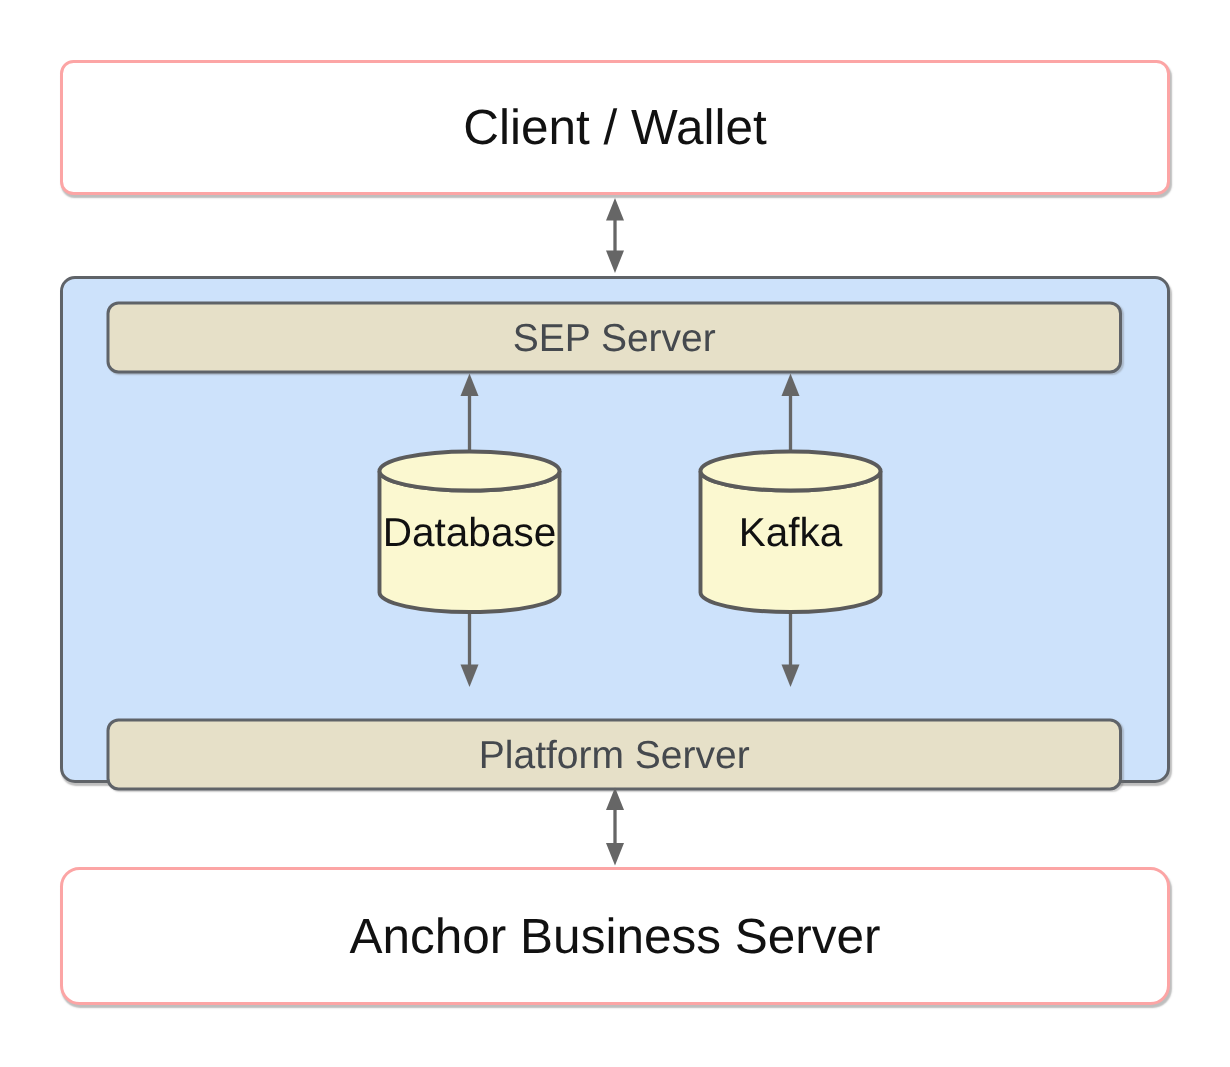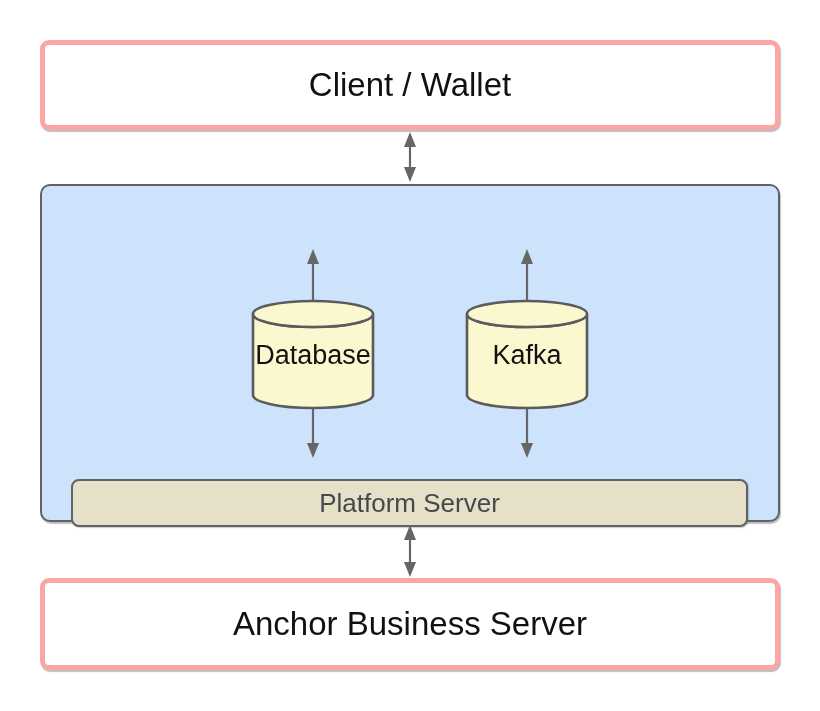--- a/index.html
+++ b/index.html
@@ -12,31 +12,31 @@
     position: relative;
     width: 820px;
     height: 711px;
     background: #ffffff;
     overflow: hidden;
   }
   .node {
     position: absolute;
     box-sizing: border-box;
     background: #ffffff;
-    border: 5px solid #fca5a5;
+    border: 2px solid #fca5a5;
     border-radius: 9px;
     display: flex;
     align-items: center;
     justify-content: center;
     font-size: 33px;
     color: #111111;
     box-shadow: 1px 2px 1px rgba(110,110,110,0.45);
   }
   #client-box  { left: 40px; top: 40px;  width: 740px; height: 90px; }
-  #anchor-box  { left: 40px; top: 578px; width: 740px; height: 92px; }
+  #anchor-box  { left: 40px; top: 578px; width: 740px; height: 92px; border-radius: 13px; }
   .container {
     position: absolute;
     box-sizing: border-box;
     left: 40px; top: 184px;
     width: 740px; height: 338px;
     background: #cde2fb;
     border: 2px solid #5f6368;
     border-radius: 10px;
     box-shadow: 1px 2px 1px rgba(110,110,110,0.45);
   }
@@ -82,20 +82,23 @@
 </head>
 <body>
 
 <div class="canvas">
 
   <div class="node" id="client-box">
     <span>Client / Wallet</span>
   </div>
 
   <div class="container">
+    <div class="bar" id="sep-bar">
+      <span>SEP Server</span>
+    </div>
     <div class="bar" id="platform-bar">
       <span>Platform Server</span>
     </div>
   </div>
 
   <div class="node" id="anchor-box">
     <span>Anchor Business Server</span>
   </div>
 
   <svg class="overlay" viewBox="0 0 820 711">

